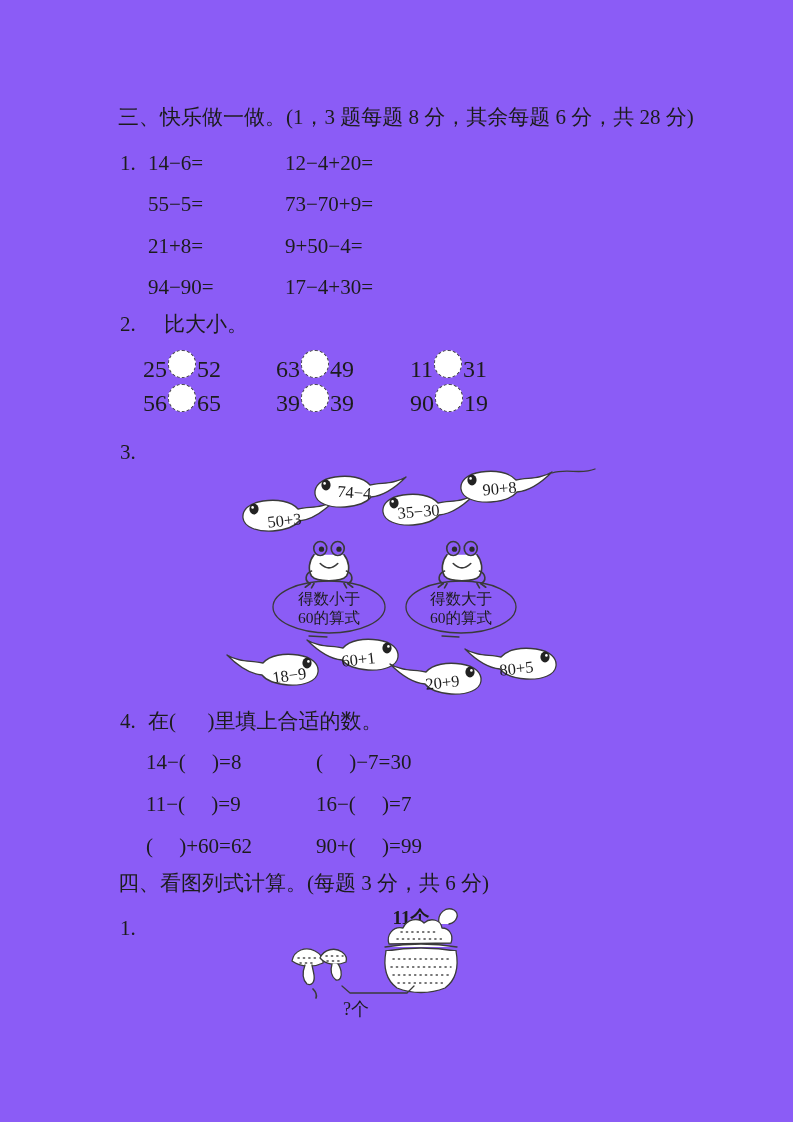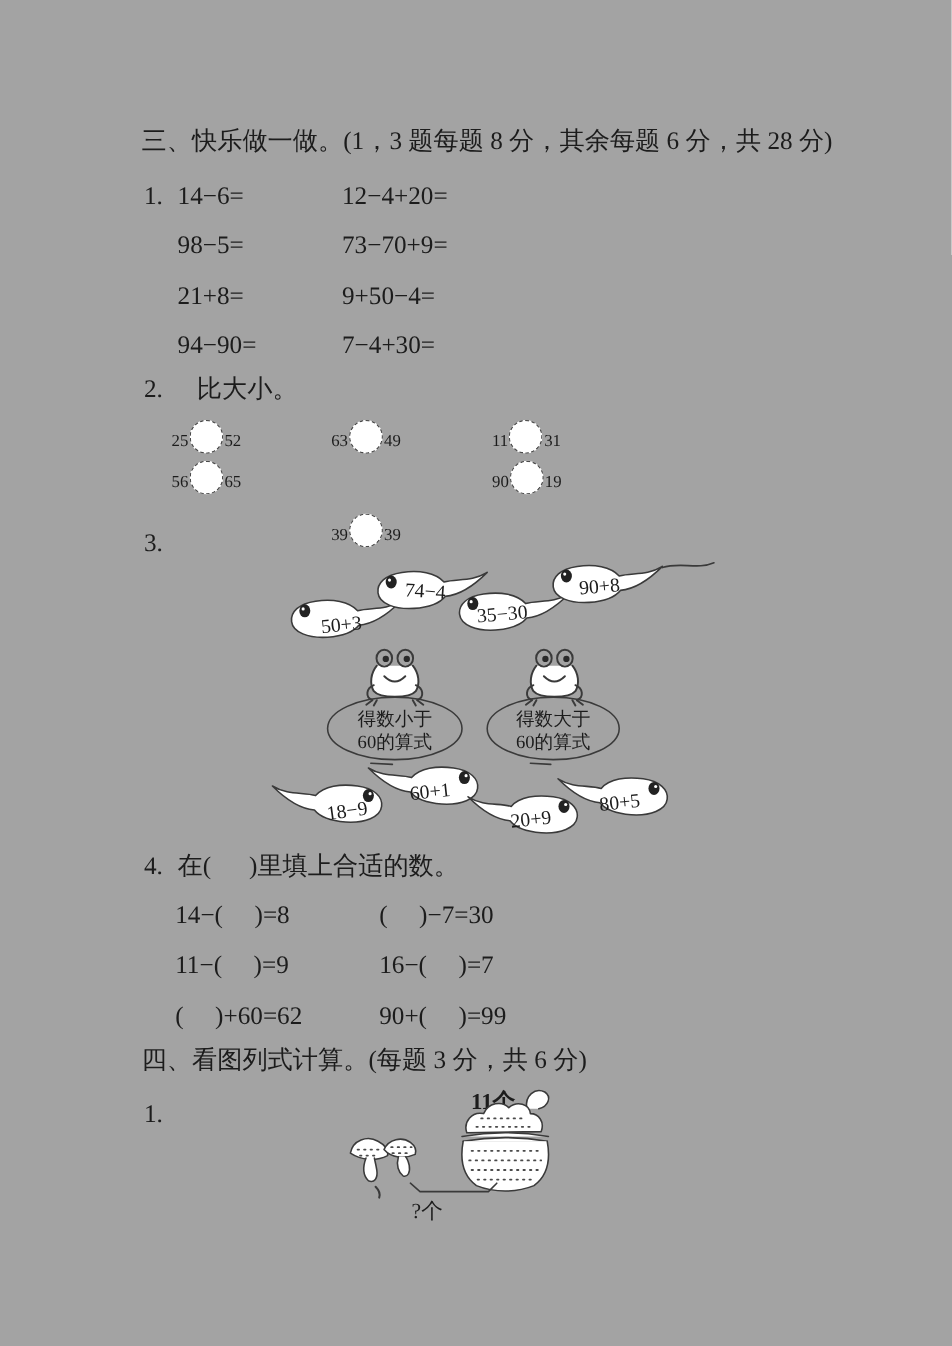--- a/index.html
+++ b/index.html
@@ -1,29 +1,29 @@
 <!DOCTYPE html>
 <html><head>
 <meta charset="utf-8">
 <style>
   * { margin:0; padding:0; box-sizing:border-box; }
   html,body { background:#e8e8e8; }
   .page {
     position:relative; width:793px; height:1122px; margin:0 auto;
-    background:#a3a3a3; overflow:hidden;
+    background:#8b5cf6; overflow:hidden;
     font-family:"Liberation Serif","DejaVu Serif",serif;
     color:#1c1c1c;
   }
   .abs { position:absolute; }
   .t { font-size:21px; line-height:23px; white-space:pre; }
   .heading { font-size:21px; line-height:24px; white-space:pre; }
   .marker { font-size:21px; line-height:23px; }
   
   .cmp { position:absolute; display:flex; align-items:flex-start; }
-  .cmp .num { font-size:14px; line-height:22px; margin-top:8px; }
+  .cmp .num { font-size:24px; line-height:22px; margin-top:8px; }
   .cmp .circ {
     width:28px; height:28px; border:1.5px dashed #4a4a4a; border-radius:50%;
     margin:0 1px; background:#fff; flex:0 0 auto;
   }
   svg { position:absolute; overflow:visible; }
   svg path, svg ellipse.o, svg circle.o { fill:none; stroke:#3a3a3a; stroke-width:1.3; stroke-linecap:round; stroke-linejoin:round; }
   svg .fillw { fill:#ffffff; }
   svg text { font-family:"Liberation Serif","DejaVu Serif",serif; fill:#1c1c1c; stroke:none; }
   svg .expr { font-size:16.5px; }
   svg .bubble { font-size:15.5px; text-anchor:middle; }
@@ -32,26 +32,26 @@
 </head>
 <body>
 
 <div class="page">
 
   <div class="abs heading" style="left:118px; top:105px;">三、快乐做一做。(1，3 题每题 8 分，其余每题 6 分，共 28 分)</div>
 
   <div class="abs marker" style="left:120px; top:152px;">1.</div>
   <div class="abs t" style="left:148px; top:152px;">14−6=</div>
   <div class="abs t" style="left:285px; top:152px;">12−4+20=</div>
-  <div class="abs t" style="left:148px; top:193px;">98−5=</div>
+  <div class="abs t" style="left:148px; top:193px;">55−5=</div>
   <div class="abs t" style="left:285px; top:193px;">73−70+9=</div>
   <div class="abs t" style="left:148px; top:235px;">21+8=</div>
   <div class="abs t" style="left:285px; top:235px;">9+50−4=</div>
   <div class="abs t" style="left:148px; top:276px;">94−90=</div>
-  <div class="abs t" style="left:285px; top:276px;">7−4+30=</div>
+  <div class="abs t" style="left:285px; top:276px;">17−4+30=</div>
 
   <div class="abs marker" style="left:120px; top:313px;">2.</div>
   <div class="abs t" style="left:164px; top:313px;">比大小。</div>
 
   <div class="cmp" style="left:143px; top:350px;">
     <span class="num">25</span>
     <span class="circ"></span>
     <span class="num">52</span>
   </div>
   <div class="cmp" style="left:276px; top:350px;">
@@ -62,21 +62,21 @@
   <div class="cmp" style="left:410px; top:350px;">
     <span class="num">11</span>
     <span class="circ"></span>
     <span class="num">31</span>
   </div>
   <div class="cmp" style="left:143px; top:384px;">
     <span class="num">56</span>
     <span class="circ"></span>
     <span class="num">65</span>
   </div>
-  <div class="cmp" style="left:276px; top:384px;margin-top:44px;">
+  <div class="cmp" style="left:276px; top:384px;">
     <span class="num">39</span>
     <span class="circ"></span>
     <span class="num">39</span>
   </div>
   <div class="cmp" style="left:410px; top:384px;">
     <span class="num">90</span>
     <span class="circ"></span>
     <span class="num">19</span>
   </div>
 

